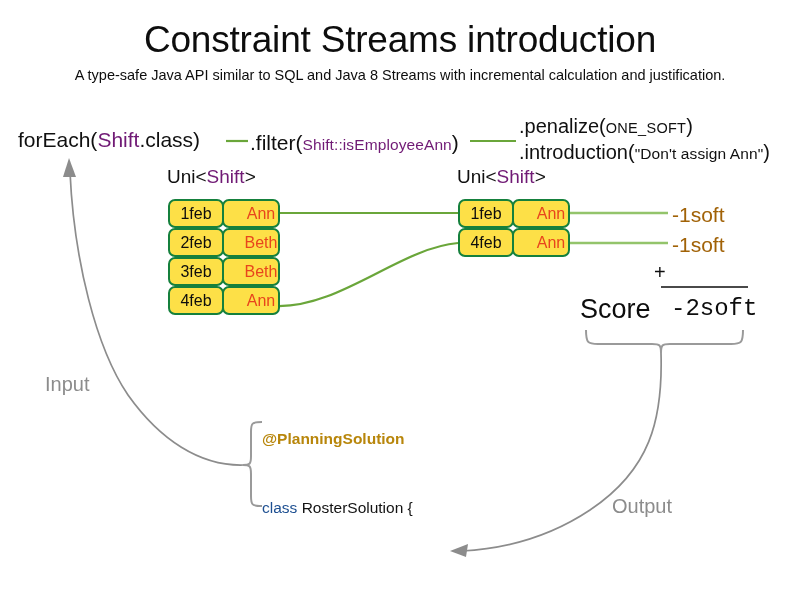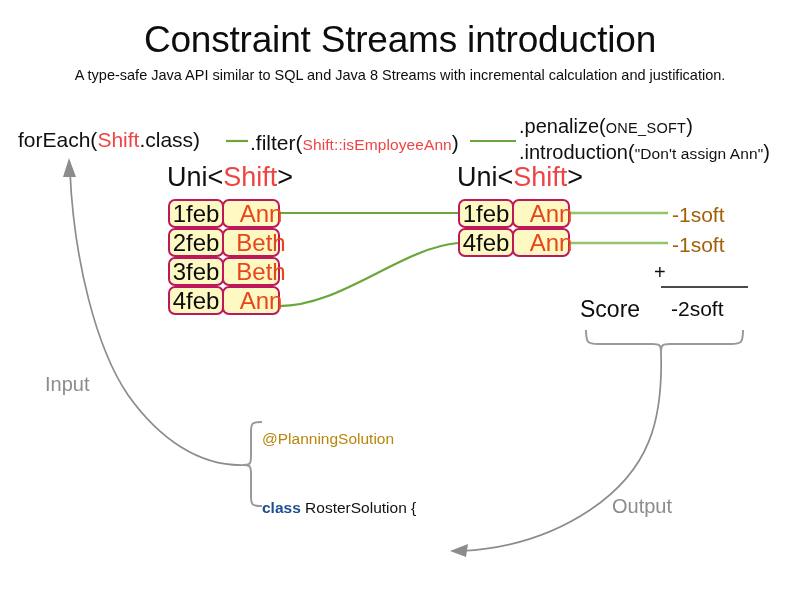--- a/index.html
+++ b/index.html
@@ -40,55 +40,55 @@
     color: #0d0d0d;
   }
 
   
   .pipe {
     font-size: 21px;
     line-height: 26px;
     color: #101010;
     white-space: nowrap;
   }
-  .g { color: #ef4444; }
+  .g { color: #701a75; }
   .small-arg {
     font-size: 15.5px;
     letter-spacing: 0.1px;
   }
   .small-arg-caps { font-size: 14.5px; letter-spacing: 0.3px; }
   #foreach-stage { top: 127px; left: 18px; }
   #filter-stage  { top: 130px; left: 250px; }
   #penalize-stage { top: 113px; left: 519px; font-size: 20px; }
   #asconstraint-stage { top: 139px; left: 519px; font-size: 20px; }
 
   
   .uni-label {
-    font-size: 27px;
+    font-size: 19px;
     line-height: 24px;
     color: #101010;
     white-space: nowrap;
   }
   #uni-left  { top: 165px; left: 167px; }
   #uni-right { top: 165px; left: 457px; }
 
   
   .shift-row {
     display: flex;
     align-items: stretch;
     height: 29px;
   }
   .cell {
-    background: #fef9c3;
-    border: 2px solid #be185d;
+    background: #fde047;
+    border: 2px solid #15803d;
     border-radius: 7px;
     display: flex;
     align-items: center;
     justify-content: center;
-    font-size: 24px;
+    font-size: 16px;
     line-height: 20px;
     box-sizing: border-box;
   }
   .cell-date {
     width: 56px;
     color: #0d0d0d;
   }
   .cell-name {
     width: 58px;
     color: #e8451c;
@@ -106,25 +106,25 @@
     white-space: nowrap;
   }
   #soft-1 { top: 203px; left: 672px; }
   #soft-2 { top: 233px; left: 672px; }
   #plus-sign {
     top: 262px; left: 654px;
     font-size: 20px; line-height: 20px; color: #0d0d0d;
   }
   #score-label {
     top: 297px; left: 580px;
-    font-size: 23px; line-height: 24px; color: #0d0d0d;
+    font-size: 27px; line-height: 24px; color: #0d0d0d;
   }
   #score-total {
     top: 297px; left: 671px;
-    font-size: 21px; line-height: 24px; color: #0d0d0d;
+    font-size: 24px; line-height: 24px; color: #0d0d0d; font-family: Liberation Mono, monospace;
   }
 
   
   .io-label {
     font-size: 20px;
     line-height: 22px;
     color: #8c8c8c;
     white-space: nowrap;
   }
   #input-label  { top: 373px; left: 45px; }
@@ -132,22 +132,22 @@
 
   
   #code-block {
     top: 381px; left: 262px;
     font-size: 15.5px;
     line-height: 23px;
     color: #121212;
     white-space: pre;
   }
   .ln { display: block; height: 23px; }
-  .ann { color: #b8860b; }
-  .kw  { color: #1d4f91; font-weight: bold; }
+  .ann { color: #b8860b; font-weight: bold; }
+  .kw  { color: #1d4f91; font-weight: normal; }
   .ind1 { padding-left: 22px; }
 
   svg { overflow: visible; }
 </style>
 </head>
 <body>
 
 <div id="stage">
 
   <svg class="abs" style="top:0; left:0;" width="800" height="600" viewBox="0 0 800 600">

